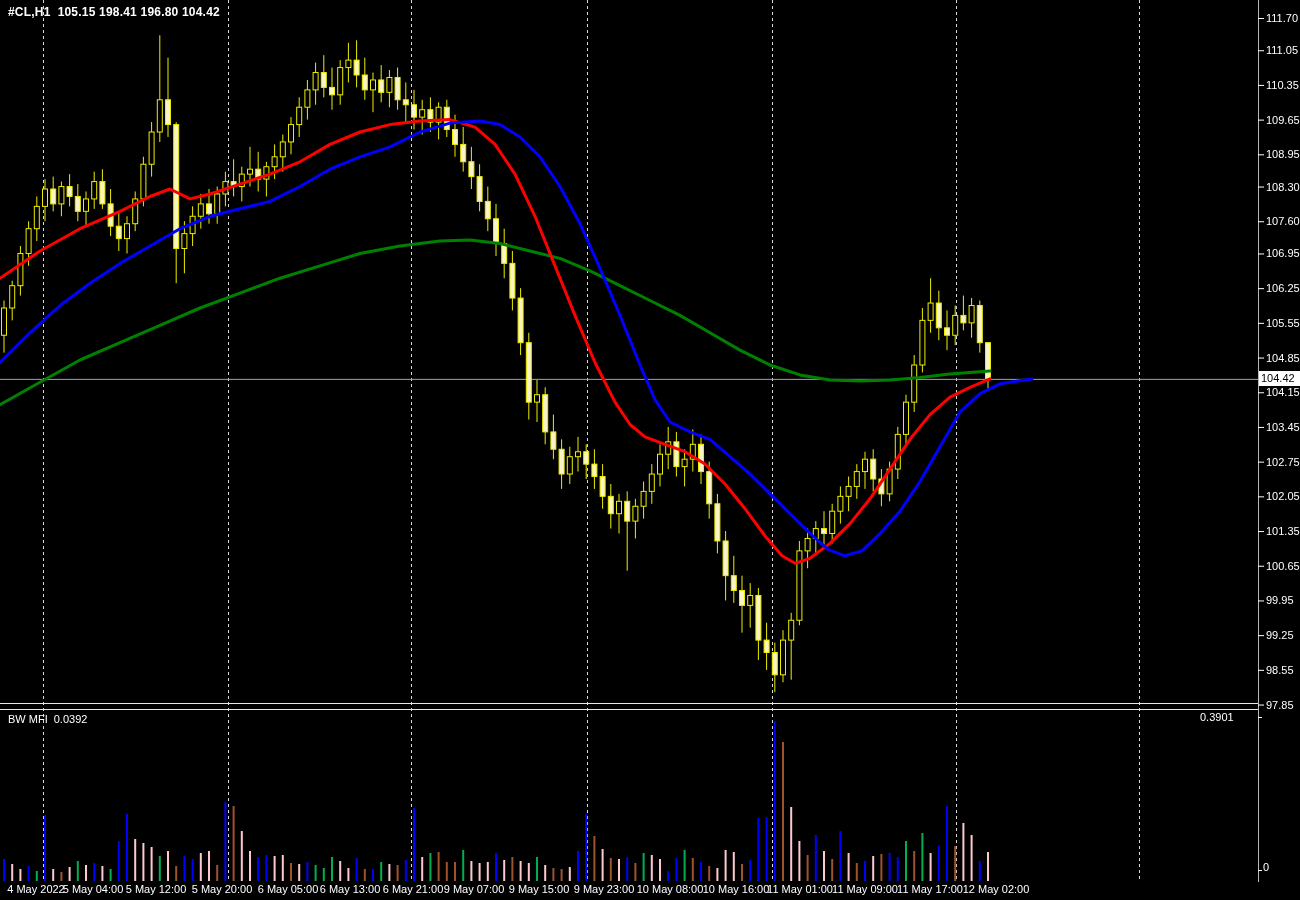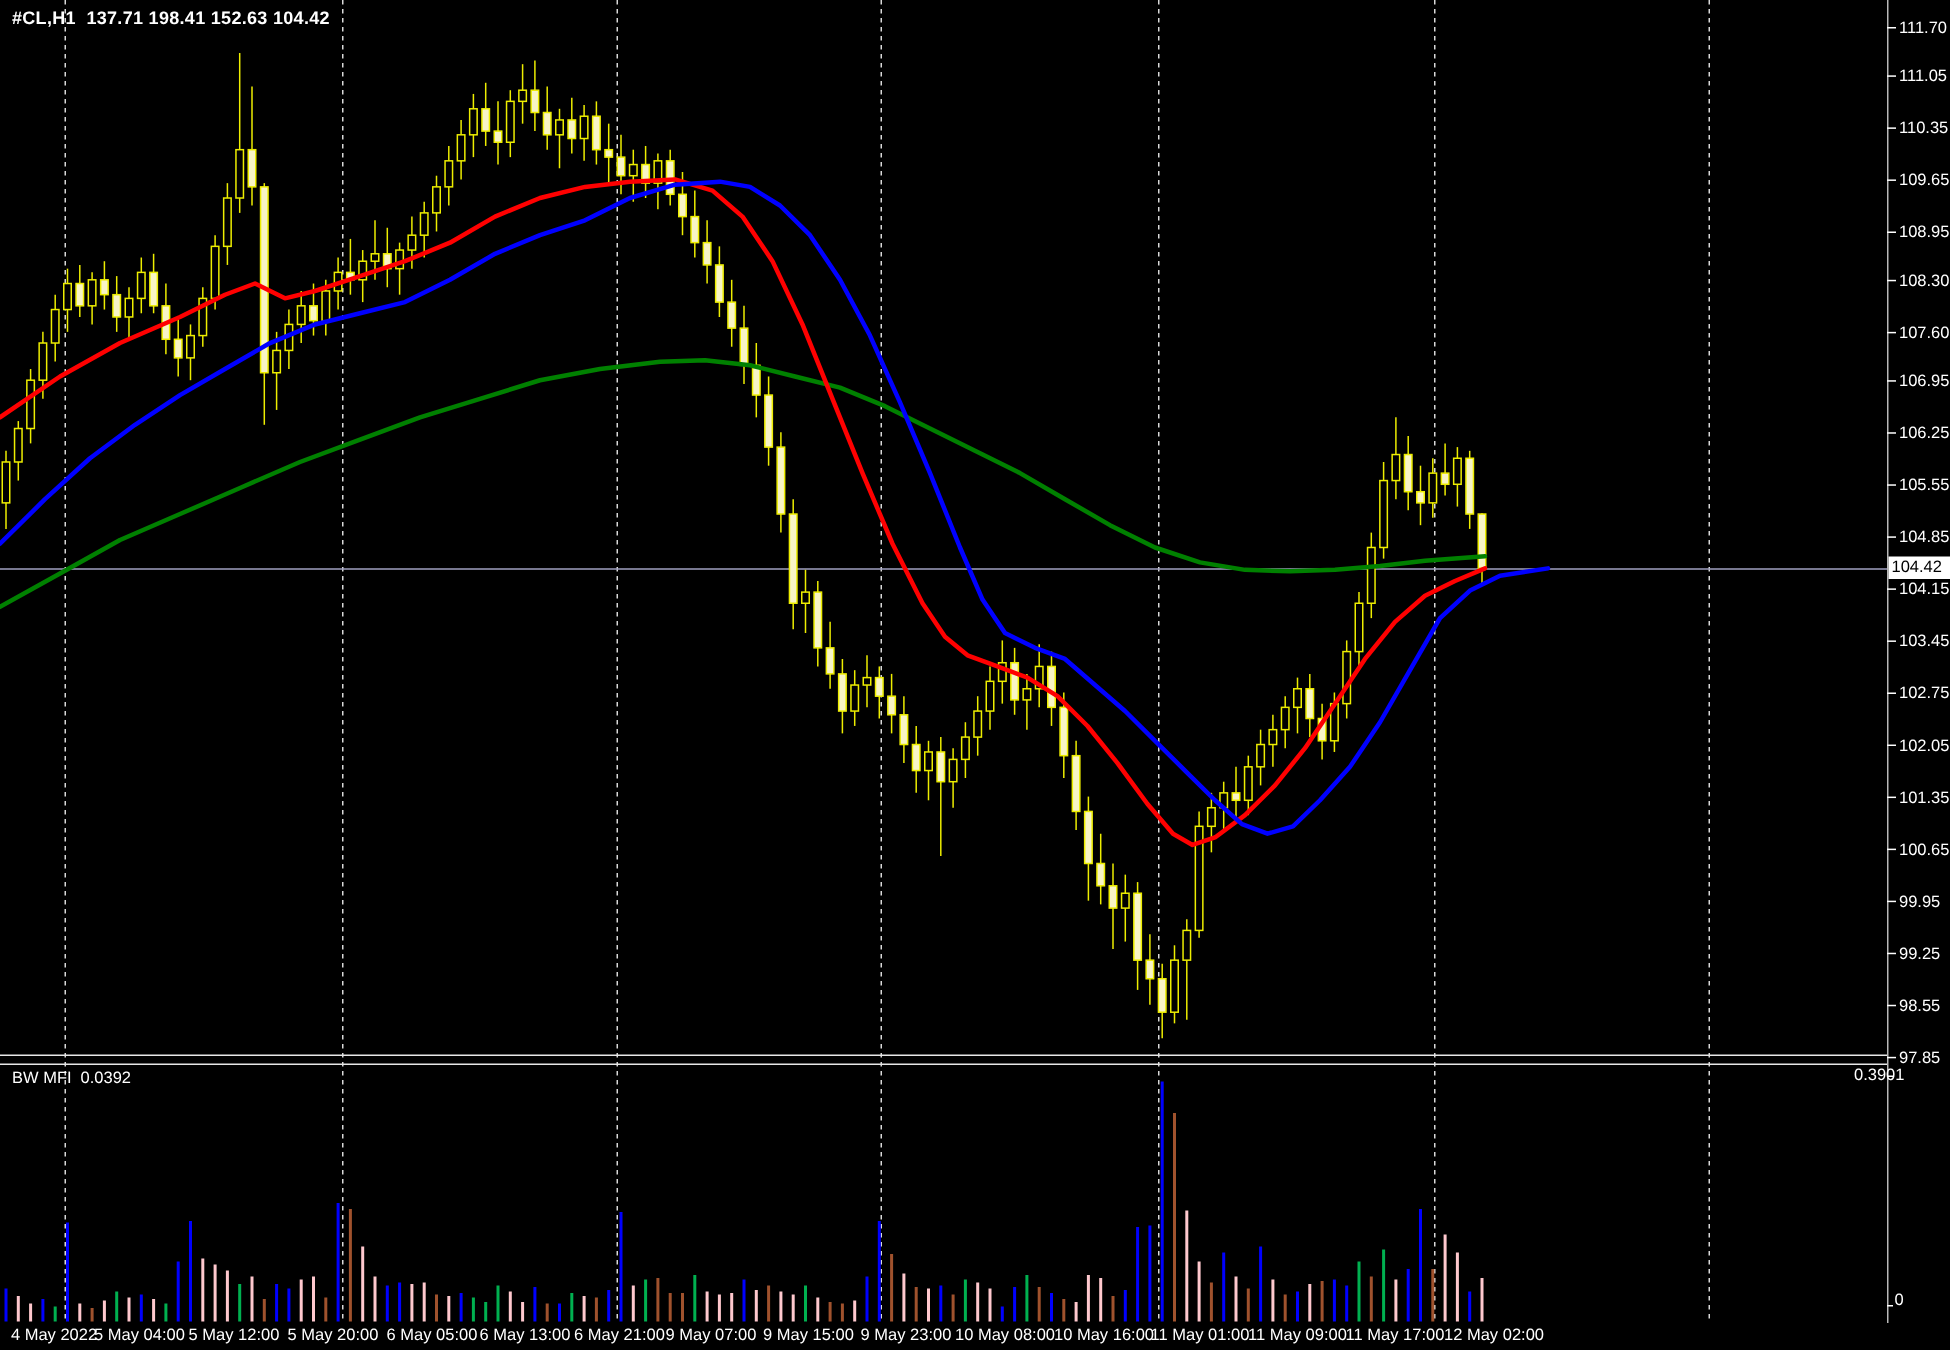--- a/index.html
+++ b/index.html
@@ -5,21 +5,21 @@
   html,body{margin:0;padding:0;background:#000;}
   #root{position:relative;width:1300px;height:900px;background:#000;overflow:hidden;
         font-family:"Liberation Sans",sans-serif;}
   #chart-svg{position:absolute;left:0;top:0;}
   .overlay{position:absolute;color:#fff;white-space:nowrap;}
   .title{left:8px;top:5px;font-size:12px;font-weight:bold;letter-spacing:.2px;}
   .ind-label{left:8px;top:713px;font-size:11px;}
   .ind-label span{margin-right:6px;margin-top:16px;}
   .price-tag{left:1259px;top:371px;width:41px;height:15px;background:#fff;color:#000;
              font-size:11px;line-height:15px;text-align:left;padding-left:2px;box-sizing:border-box;}
-  .scale-max{left:1200px;top:711px;font-size:11px;margin-left:36px;}
+  .scale-max{left:1200px;top:711px;font-size:11px;}
   .scale-min{left:1263px;top:861px;font-size:11px;}
 </style>
 </head>
 <body>
 
 <div id="root">
   <svg id="chart-svg" width="1300" height="900">
       <line x1="43.5" y1="0" x2="43.5" y2="881" stroke="#FFFFFF" stroke-width="1" stroke-dasharray="3 3" opacity="0.85"></line>
       <line x1="228.5" y1="0" x2="228.5" y2="881" stroke="#FFFFFF" stroke-width="1" stroke-dasharray="3 3" opacity="0.85"></line>
       <line x1="411.5" y1="0" x2="411.5" y2="881" stroke="#FFFFFF" stroke-width="1" stroke-dasharray="3 3" opacity="0.85"></line>
@@ -454,23 +454,23 @@
       <text x="670" y="893" fill="#FFFFFF" text-anchor="middle" font-size="11" font-family="&quot;Liberation Sans&quot;,sans-serif">10 May 08:00</text>
       <text x="736" y="893" fill="#FFFFFF" text-anchor="middle" font-size="11" font-family="&quot;Liberation Sans&quot;,sans-serif">10 May 16:00</text>
       <text x="800" y="893" fill="#FFFFFF" text-anchor="middle" font-size="11" font-family="&quot;Liberation Sans&quot;,sans-serif">11 May 01:00</text>
       <text x="865" y="893" fill="#FFFFFF" text-anchor="middle" font-size="11" font-family="&quot;Liberation Sans&quot;,sans-serif">11 May 09:00</text>
       <text x="930" y="893" fill="#FFFFFF" text-anchor="middle" font-size="11" font-family="&quot;Liberation Sans&quot;,sans-serif">11 May 17:00</text>
       <text x="996" y="893" fill="#FFFFFF" text-anchor="middle" font-size="11" font-family="&quot;Liberation Sans&quot;,sans-serif">12 May 02:00</text>
     </svg>
 
   <div class="overlay title">
     <span>#CL,H1</span>&nbsp;
-    <span>137.71</span>
+    <span>105.15</span>
     <span>198.41</span>
-    <span>152.63</span>
+    <span>196.80</span>
     <span>104.42</span>
   </div>
 
   <div class="overlay ind-label">
     <span>BW MFI</span><span>0.0392</span>
   </div>
 
   <div class="overlay price-tag">104.42</div>
 
   <div class="overlay scale-max">0.3901</div>

